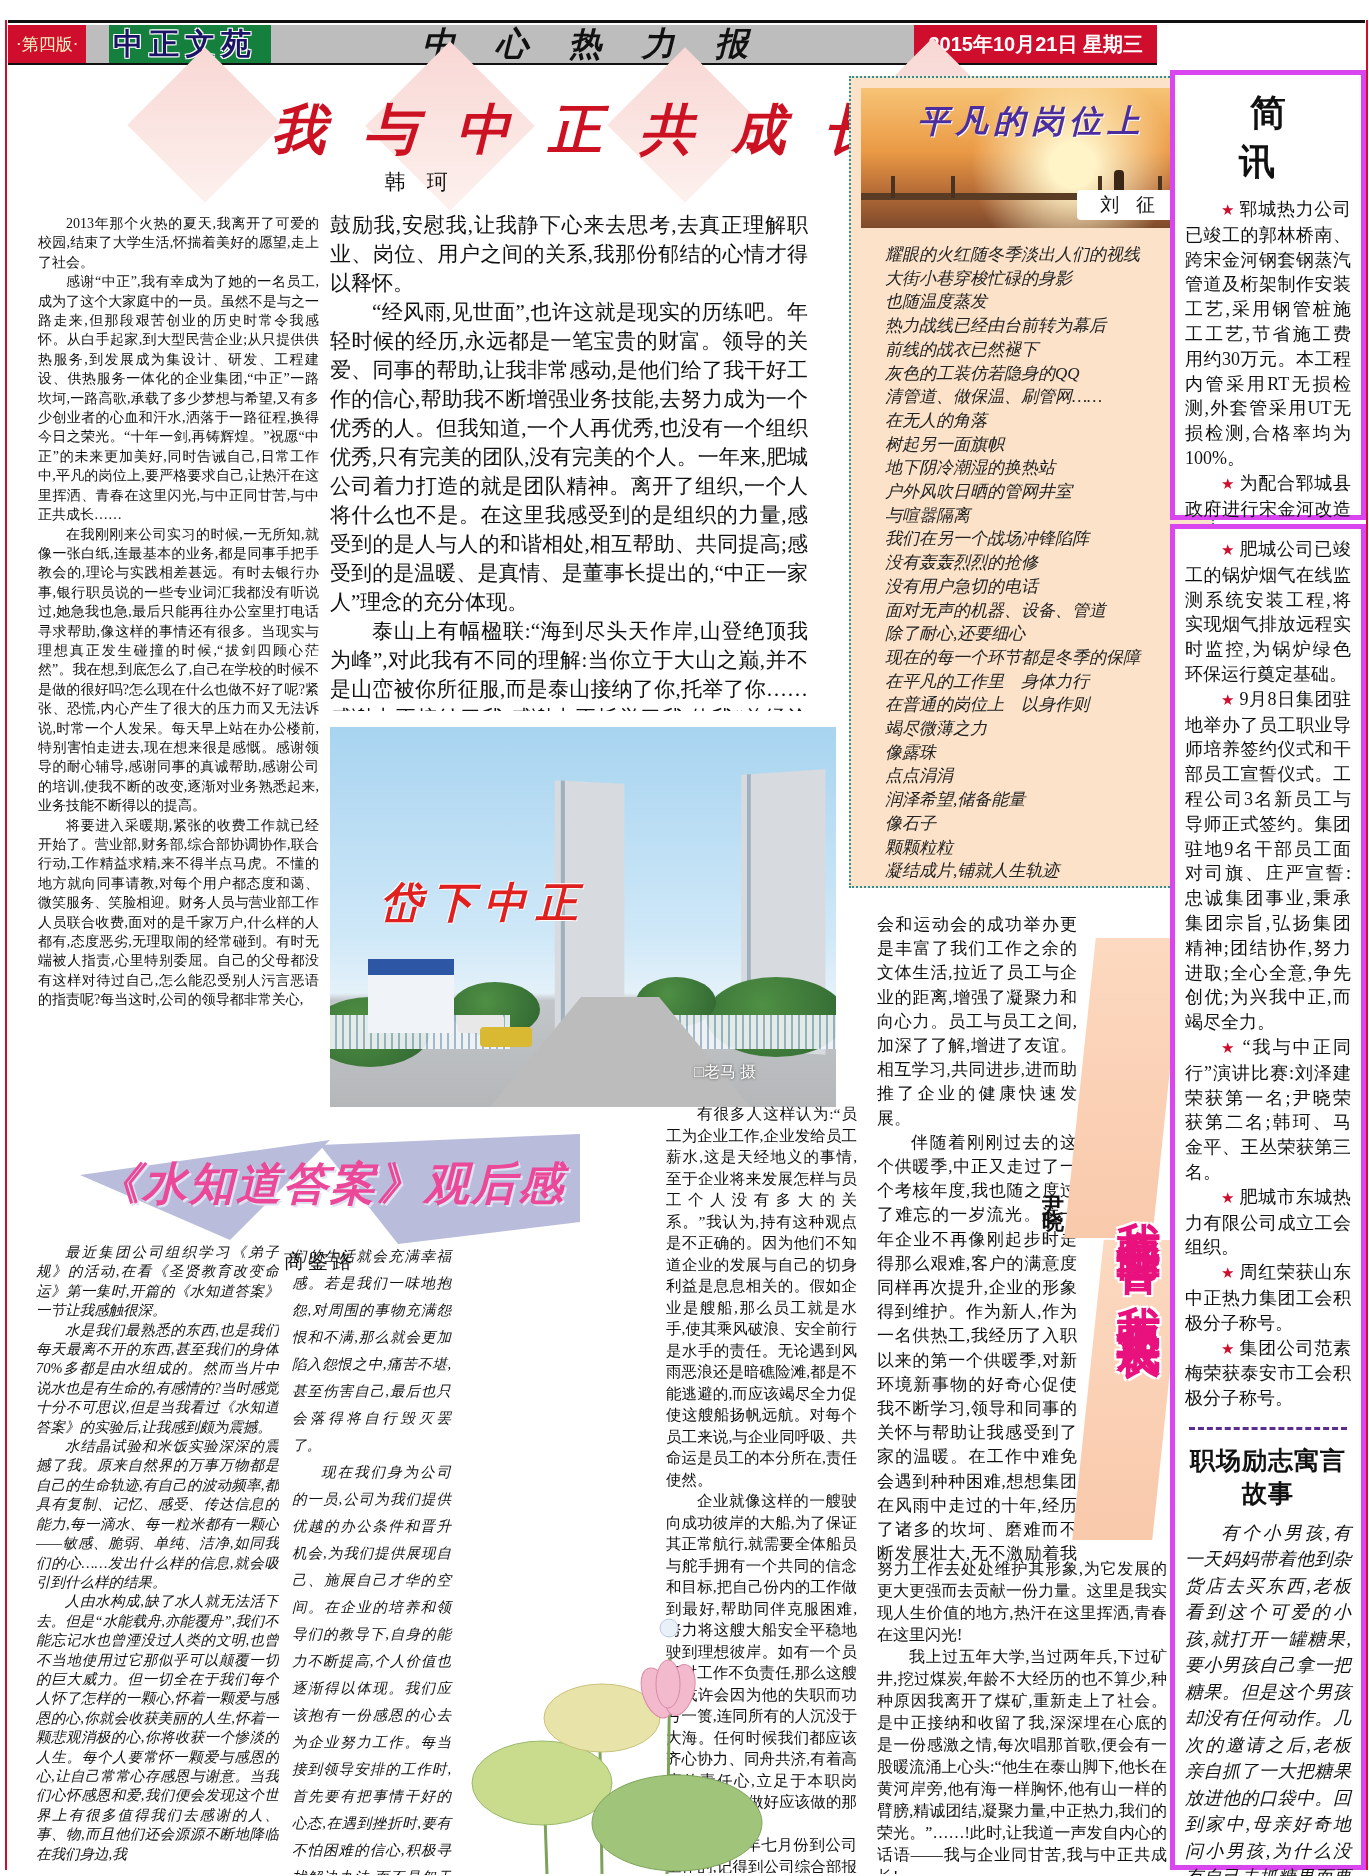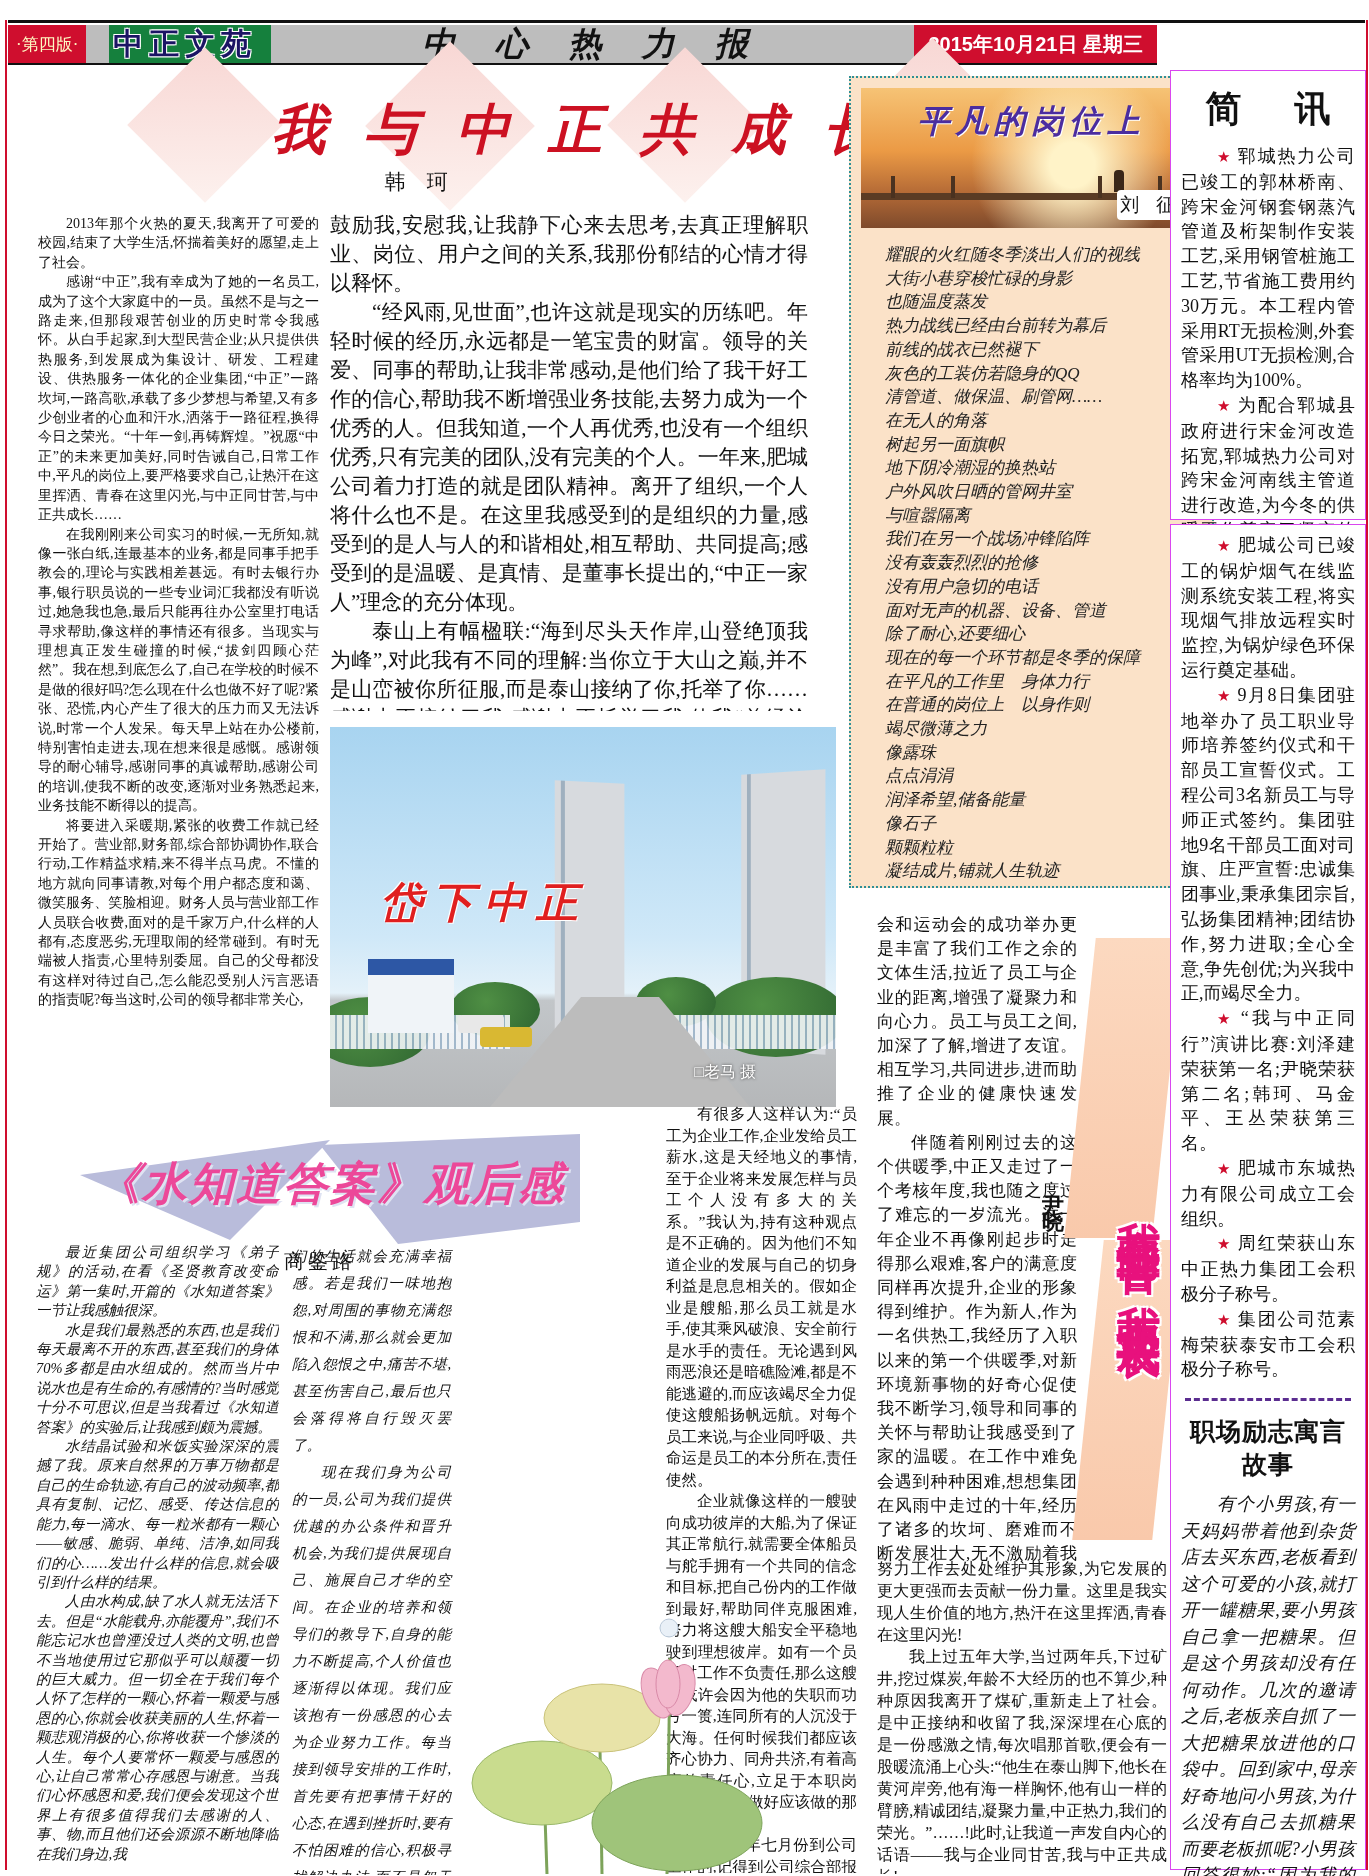--- a/index.html
+++ b/index.html
@@ -48,21 +48,21 @@
   
   .poem-box{left:849px;top:76px;width:365px;height:812px;background:#fbe2c8;border:2px dotted #2e8f96;box-sizing:border-box;}
   .poem-img{position:absolute;left:10px;top:10px;right:10px;height:140px;
             background:radial-gradient(circle at 62% 55%,#fff3c8 0 10%,rgba(255,220,140,.0) 45%),
                        linear-gradient(#f6c375 0%,#eb9a45 45%,#b46a36 75%,#7e4a2c 100%);overflow:hidden;}
   .pier{position:absolute;left:0;right:0;bottom:28px;height:7px;background:#5a3b24;}
   .post{position:absolute;bottom:30px;width:4px;height:22px;background:#4a3220;}
   .runner{position:absolute;right:78px;bottom:36px;width:10px;height:22px;background:#3a2617;border-radius:4px 4px 0 0;}
   .poem-title{position:absolute;left:0;top:12px;width:100%;text-align:center;font-size:32px;font-weight:bold;
               font-style:italic;color:#4b2d9f;letter-spacing:6px;text-shadow:1px 1px 0 #fff;}
-  .poem-author{position:absolute;right:28px;top:112px;background:#fff;border-radius:4px;padding:2px 3px;
+  .poem-author{position:absolute;right:28px;top:112px;background:#fff;border-radius:4px;padding:2px 23px;
                font-size:19px;letter-spacing:6px;}
   .poem-lines{position:absolute;left:34px;top:165px;width:270px;font-size:17px;line-height:23.7px;
               font-style:italic;color:#222;}
   .poem-lines div{white-space:nowrap;overflow:hidden;}
   
   .a2col{left:580px;top:1103px;width:277px;height:770px;font-size:15.5px;line-height:21.5px;overflow:hidden;}
   .a2narrow{left:877px;top:913px;width:200px;height:652px;font-size:17px;line-height:24.2px;overflow:hidden;}
   .a2wide{left:877px;top:1558px;width:290px;height:316px;font-size:16px;line-height:22px;overflow:hidden;}
   .yx-author{left:1038px;top:1178px;width:30px;font-size:22px;font-weight:bold;writing-mode:vertical-rl;letter-spacing:14px;}
   .ribbon{position:absolute;background:linear-gradient(#fcd9c0,#f9c9ab);}
@@ -76,21 +76,21 @@
   .tri{position:absolute;background:#b9bcdb;}
   .headline3{position:absolute;left:0;top:14px;width:100%;text-align:center;font-size:45px;font-weight:bold;
              font-style:italic;color:#ec4899;letter-spacing:2px;text-shadow:2px 2px 0 #dfe3f2;}
   .author3{left:120px;top:1248px;width:400px;text-align:center;font-size:20px;letter-spacing:4px;}
   .kai{font-style:italic;}
   .bcol1{left:36px;top:1243px;width:243px;height:632px;font-size:14.5px;line-height:19.4px;overflow:hidden;}
   .bcol2{left:292px;top:1243px;width:254px;height:632px;font-size:14.5px;line-height:27px;overflow:hidden;}
   .spacer-r{float:right;width:95px;height:280px;margin-top:357px;}
   .spacer-l{float:left;width:86px;height:280px;margin-top:497px;}
   
-  .sbox{background:#fff;border:1px solid #d946ef;box-sizing:border-box;padding:8px 10px;}
+  .sbox{background:#fff;border:5px solid #d946ef;box-sizing:border-box;padding:8px 10px;}
   .sbox1{left:1170px;top:70px;width:196px;height:450px;}
   .sbox2{left:1170px;top:524px;width:196px;height:1346px;}
   .s-title{text-align:center;font-size:36px;font-weight:bold;letter-spacing:22px;text-indent:22px;margin:6px 0 10px;}
   .s-item{margin:0;text-align:justify;font-size:18px;line-height:24.8px;text-indent:2em;}
   .star{color:#cf0e2e;font-size:15px;}
   .s-div{border-top:3px dashed #5b2d90;margin:16px 4px 14px;}
   .story-title{text-align:center;font-weight:bold;font-size:25px;margin:4px 0 10px;letter-spacing:1px;}
   .story p{margin:0;text-indent:2em;text-align:justify;font-size:18px;line-height:26.5px;font-style:italic;}
 </style>
 </head>

